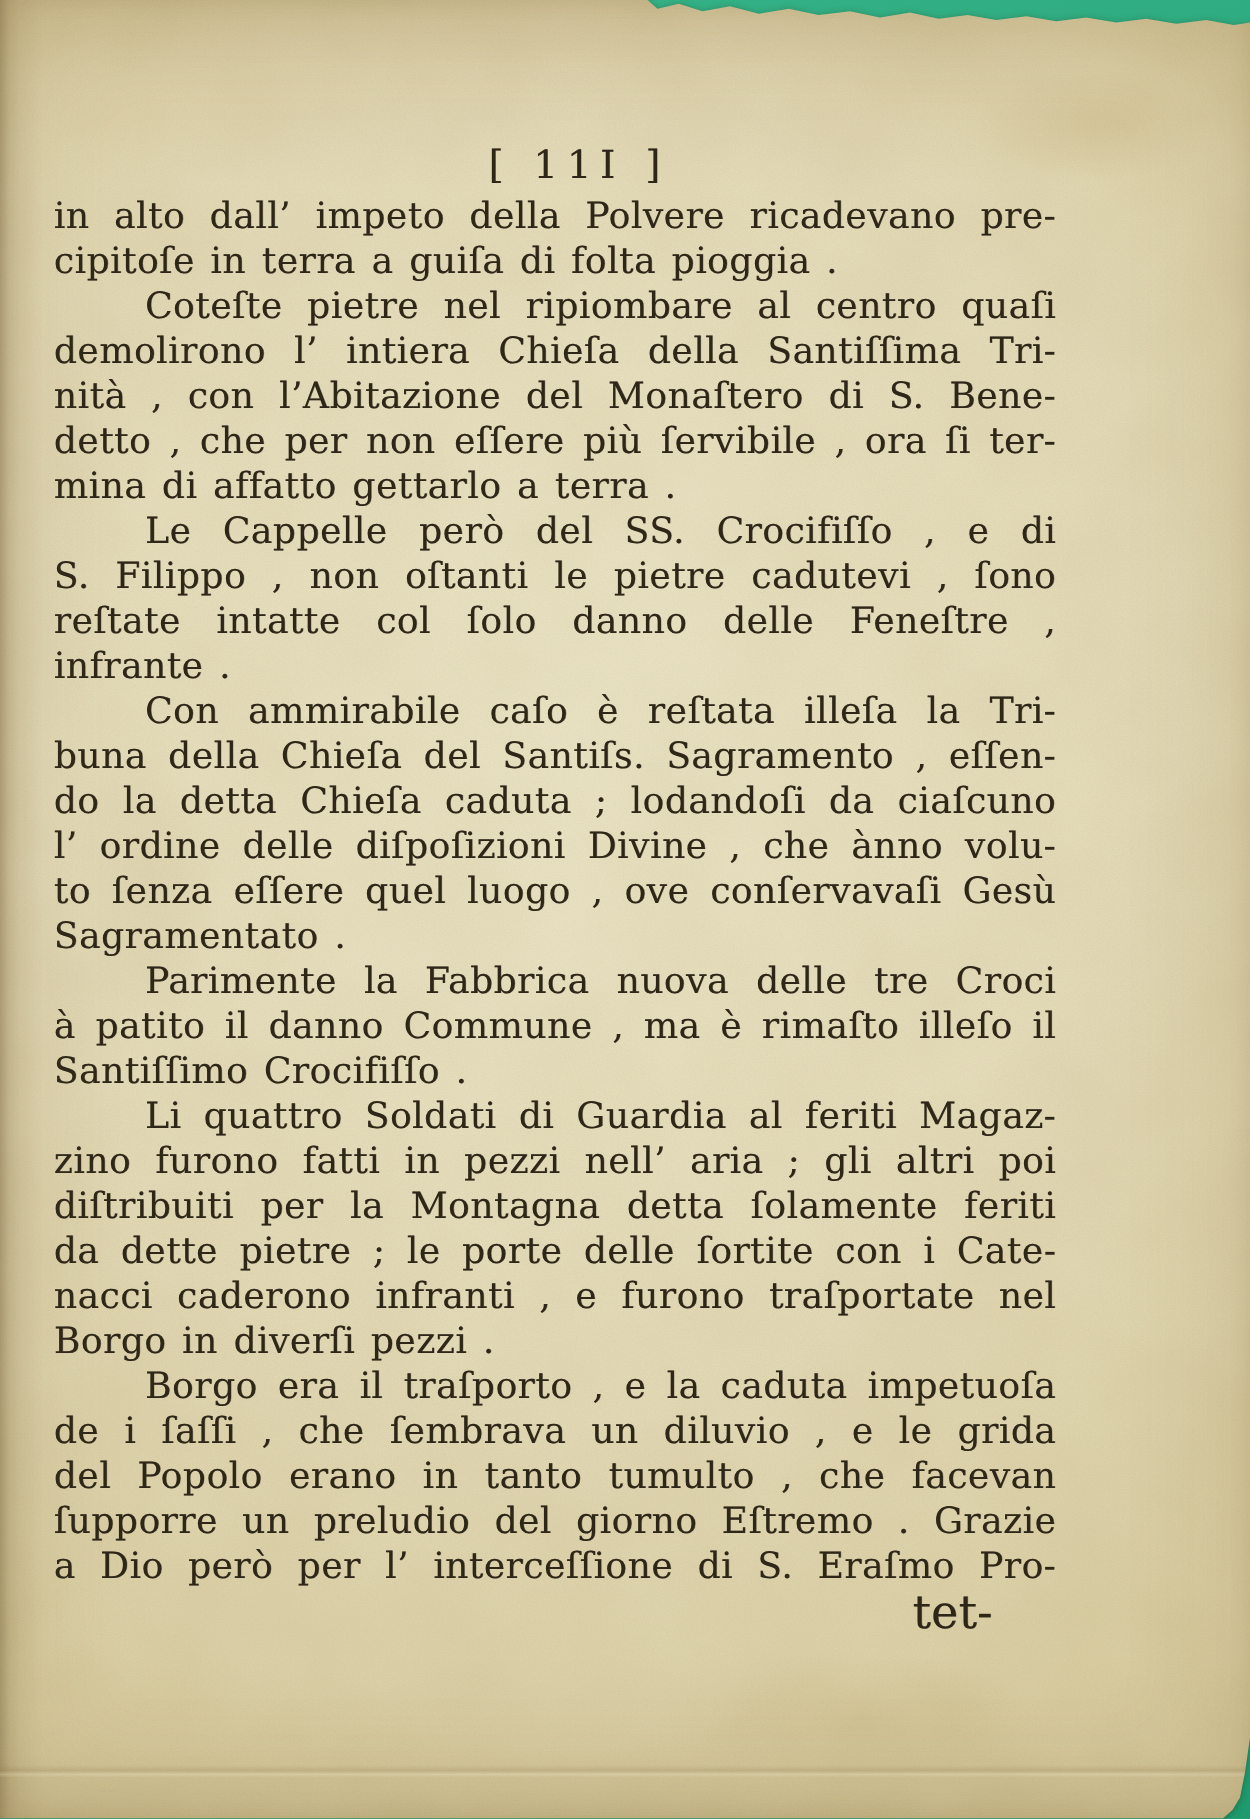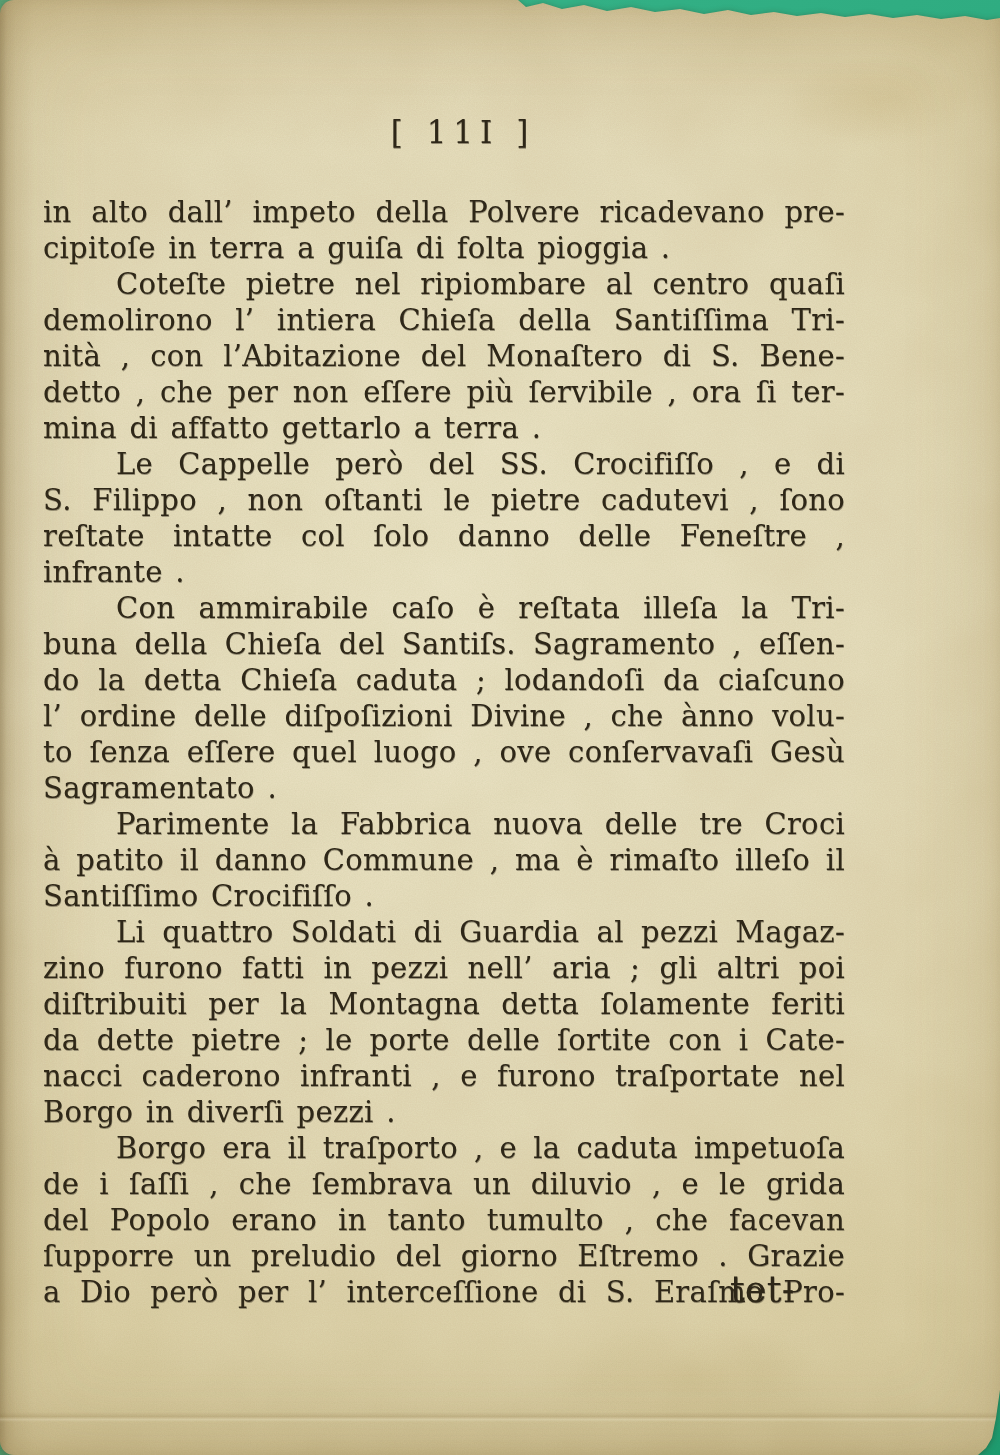--- a/index.html
+++ b/index.html
@@ -29,21 +29,20 @@
       linear-gradient(0deg, rgba(150, 126, 66, 0.17) 0px, rgba(150, 126, 66, 0.06) 55px, rgba(0,0,0,0) 130px),
       radial-gradient(ellipse 78% 62% at 46% 40%, #eee8cb 0%, #e8e0c0 52%, #ddd2a8 100%);
     clip-path: polygon(
       0px 0px, 518px 0px, 526px 7px, 543px 3px, 562px 9px, 584px 5px,
       607px 11px, 631px 7px, 655px 12px, 680px 9px, 704px 14px, 728px 10px,
       751px 15px, 774px 12px, 797px 16px, 821px 13px, 845px 17px, 869px 14px,
       893px 18px, 917px 15px, 941px 19px, 965px 16px, 987px 20px, 1000px 18px,
       1000px 1390px, 996px 1418px, 992px 1438px, 986px 1448px, 978px 1455px,
       0px 1455px
     );
-    border-radius: 14px;
   }
   .paper::after {
     content: "";
     position: absolute;
     inset: 0;
     box-shadow: inset 0 0 95px rgba(130, 105, 55, 0.22), inset 0 0 16px rgba(130, 105, 55, 0.16);
     pointer-events: none;
   }
   .texture {
     position: absolute;
@@ -77,21 +76,20 @@
   }
   .text-block {
     position: absolute;
     left: 43px; top: 154px;
     width: 802px;
     color: #2e2718;
     font-size: 29px;
     text-shadow: 0.4px 0.5px 0.5px rgba(46, 38, 24, 0.40);
     word-spacing: 3px;
     letter-spacing: 0.3px;
-    margin-top: 40px;
   }
   .line {
     height: 36px;
     line-height: 36px;
     white-space: normal;
     text-align: justify;
     text-align-last: justify;
   }
   .line.ind { padding-left: 73px; }
   .line.end { text-align: right; text-align-last: left; }
@@ -148,21 +146,21 @@
         <div class="line end">infrante .</div>
         <div class="line ind">Con ammirabile caſo è reſtata illeſa la Tri-</div>
         <div class="line">buna della Chieſa del Santiſs. Sagramento , eſſen-</div>
         <div class="line">do la detta Chieſa caduta ; lodandoſi da ciaſcuno</div>
         <div class="line">l’ ordine delle diſpoſizioni Divine , che ànno volu-</div>
         <div class="line">to ſenza eſſere quel luogo , ove conſervavaſi Gesù</div>
         <div class="line end">Sagramentato .</div>
         <div class="line ind">Parimente la Fabbrica nuova delle tre Croci</div>
         <div class="line">à patito il danno Commune , ma è rimaſto illeſo il</div>
         <div class="line end">Santiſſimo Crocifiſſo .</div>
-        <div class="line ind">Li quattro Soldati di Guardia al pezzi Magaz-</div>
+        <div class="line ind">Li quattro Soldati di Guardia al feriti Magaz-</div>
         <div class="line">zino furono fatti in pezzi nell’ aria ; gli altri poi</div>
         <div class="line">diſtribuiti per la Montagna detta ſolamente feriti</div>
         <div class="line">da dette pietre ; le porte delle ſortite con i Cate-</div>
         <div class="line">nacci caderono infranti , e furono traſportate nel</div>
         <div class="line end">Borgo in diverſi pezzi .</div>
         <div class="line ind">Borgo era il traſporto , e la caduta impetuoſa</div>
         <div class="line">de i ſaſſi , che ſembrava un diluvio , e le grida</div>
         <div class="line">del Popolo erano in tanto tumulto , che facevan</div>
         <div class="line">ſupporre un preludio del giorno Eſtremo . Grazie</div>
         <div class="line">a Dio però per l’ interceſſione di S. Eraſmo Pro-</div>

